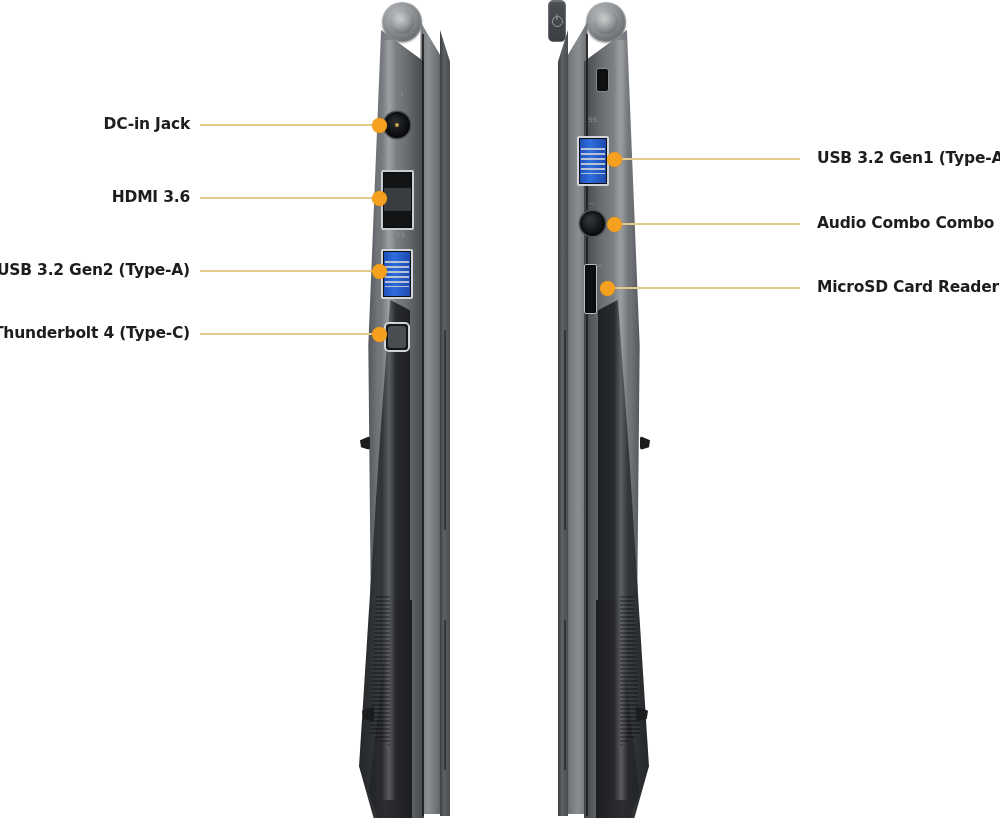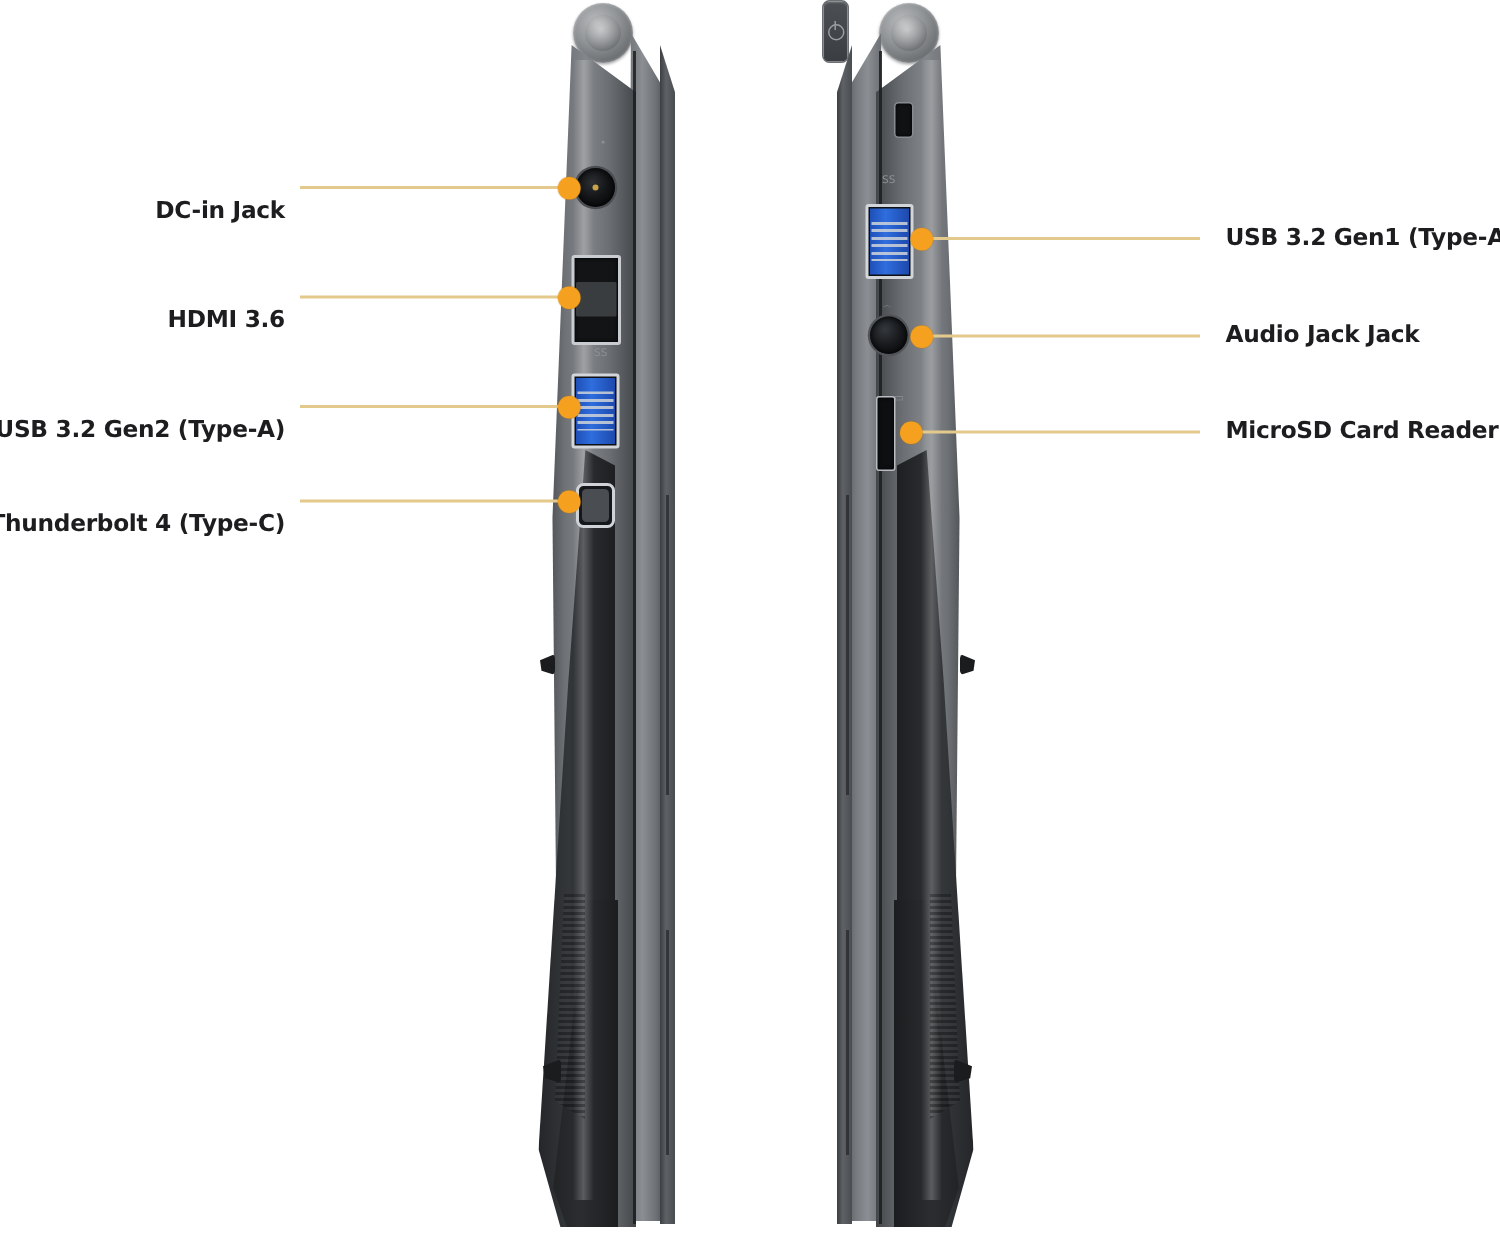--- a/index.html
+++ b/index.html
@@ -13,21 +13,21 @@
   
   .label{
     position:absolute;
     font-weight:700;
     font-size:15.5px;
     color:#1d1d1f;
     letter-spacing:-0.2px;
     white-space:nowrap;
     line-height:1;
   }
-  .label.left{text-align:center;margin-top:16px;}
+  .label.left{text-align:center;}
   .label.right{text-align:left;}
 
   
   .leader{
     position:absolute;
     height:2px;
     background:#e3c98c;
   }
   .dot{
     position:absolute;
@@ -311,19 +311,19 @@
       <div class="dot" style="left: 371.5px; top: 263.5px; background: rgb(245, 160, 30);"></div>
       <div class="label left" style="top: 263px; right: 810px;">USB 3.2 Gen2 (Type-A)</div>
       <div class="leader" style="left: 200px; width: 179px; top: 333px; background: rgb(227, 201, 140);"></div>
       <div class="dot" style="left: 371.5px; top: 326.5px; background: rgb(245, 160, 30);"></div>
       <div class="label left" style="top: 326px; right: 810px;">Thunderbolt 4 (Type-C)</div>
       <div class="leader" style="left: 621px; width: 179px; top: 158px; background: rgb(227, 201, 140);"></div>
       <div class="dot" style="left: 606.5px; top: 151.5px; background: rgb(245, 160, 30);"></div>
       <div class="label right" style="top: 151px; left: 817px;">USB 3.2 Gen1 (Type-A)</div>
       <div class="leader" style="left: 621px; width: 179px; top: 223px; background: rgb(227, 201, 140);"></div>
       <div class="dot" style="left: 606.5px; top: 216.5px; background: rgb(245, 160, 30);"></div>
-      <div class="label right" style="top: 216px; left: 817px;">Audio Jack Jack</div>
+      <div class="label right" style="top: 216px; left: 817px;">Audio Combo Combo</div>
       <div class="leader" style="left: 614px; width: 186px; top: 287px; background: rgb(227, 201, 140);"></div>
       <div class="dot" style="left: 599.5px; top: 280.5px; background: rgb(245, 160, 30);"></div>
       <div class="label right" style="top: 280px; left: 817px;">MicroSD Card Reader</div>
     </div>
 
 </div>
 
 </body></html>

